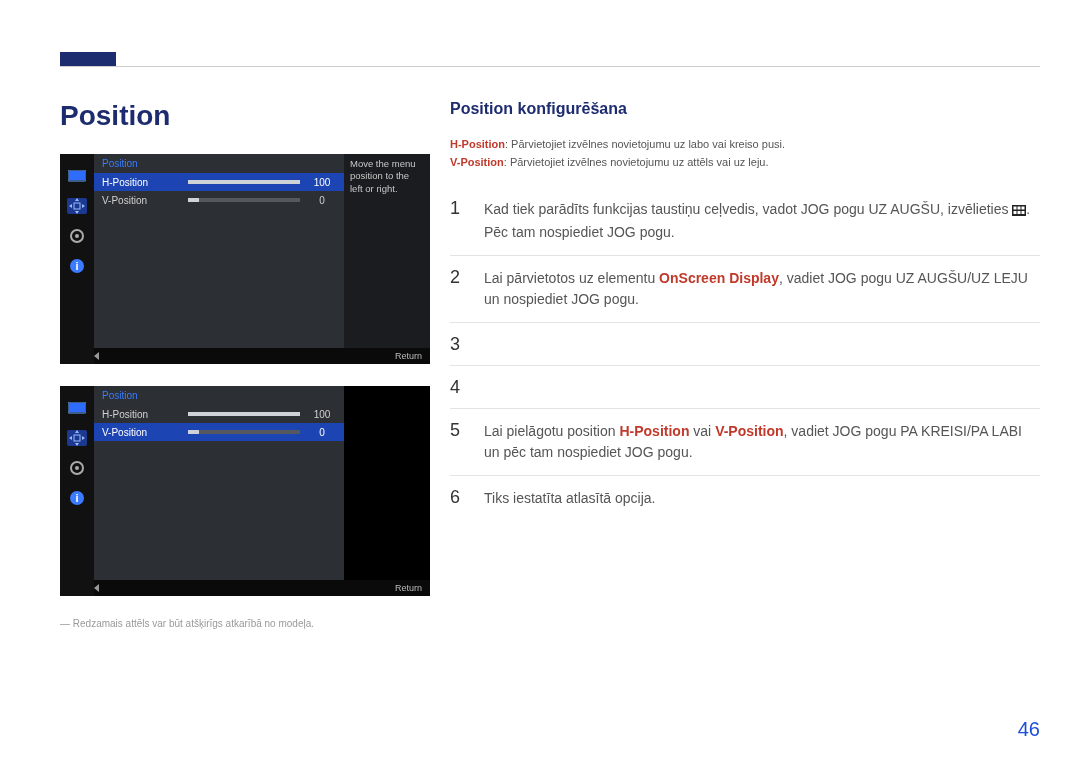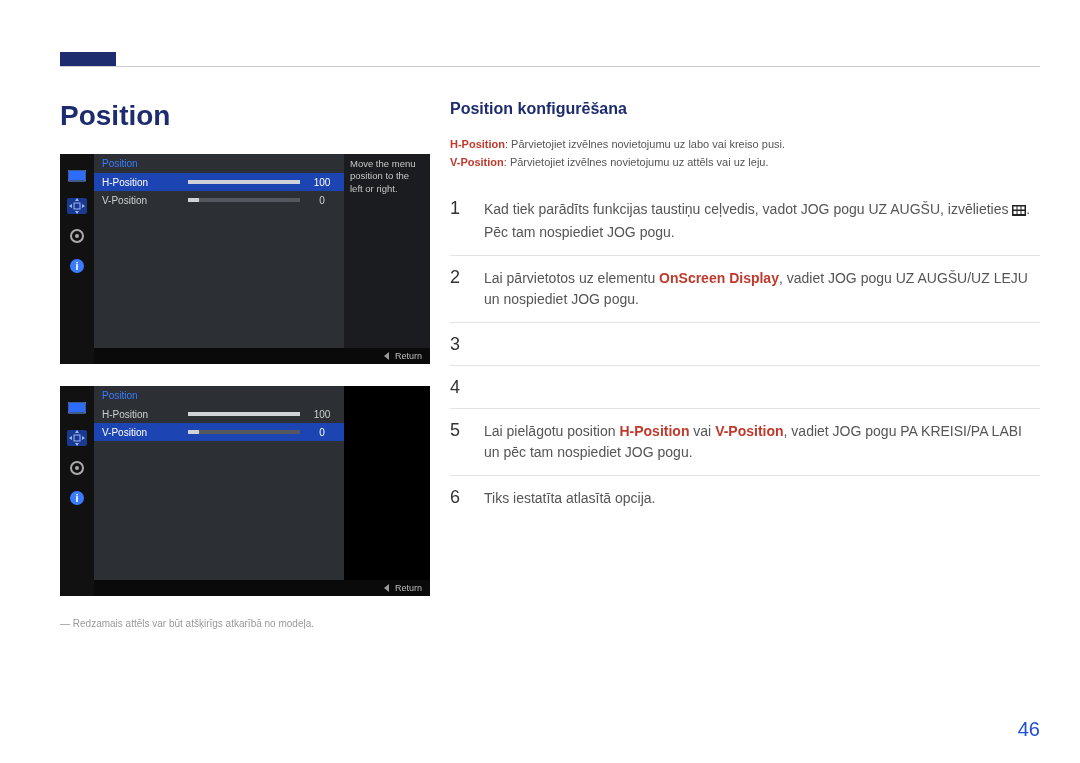--- a/index.html
+++ b/index.html
@@ -125,21 +125,21 @@
     padding: 4px 6px;
     font-size: 9.5px;
     line-height: 1.3;
   }
   .osd-footer {
     position: absolute;
     left: 34px; right: 0; bottom: 0;
     height: 16px;
     background: #0a0a0a;
     display: flex;
-    justify-content: flex-end;
+    justify-content: space-between;
     align-items: center;
     gap: 6px;
     padding-right: 8px;
     font-size: 9px;
     color: #bbb;
   }
   .tri-left {
     width:0;height:0;border-top:4px solid transparent;border-bottom:4px solid transparent;border-right:5px solid #999;
   }
 

